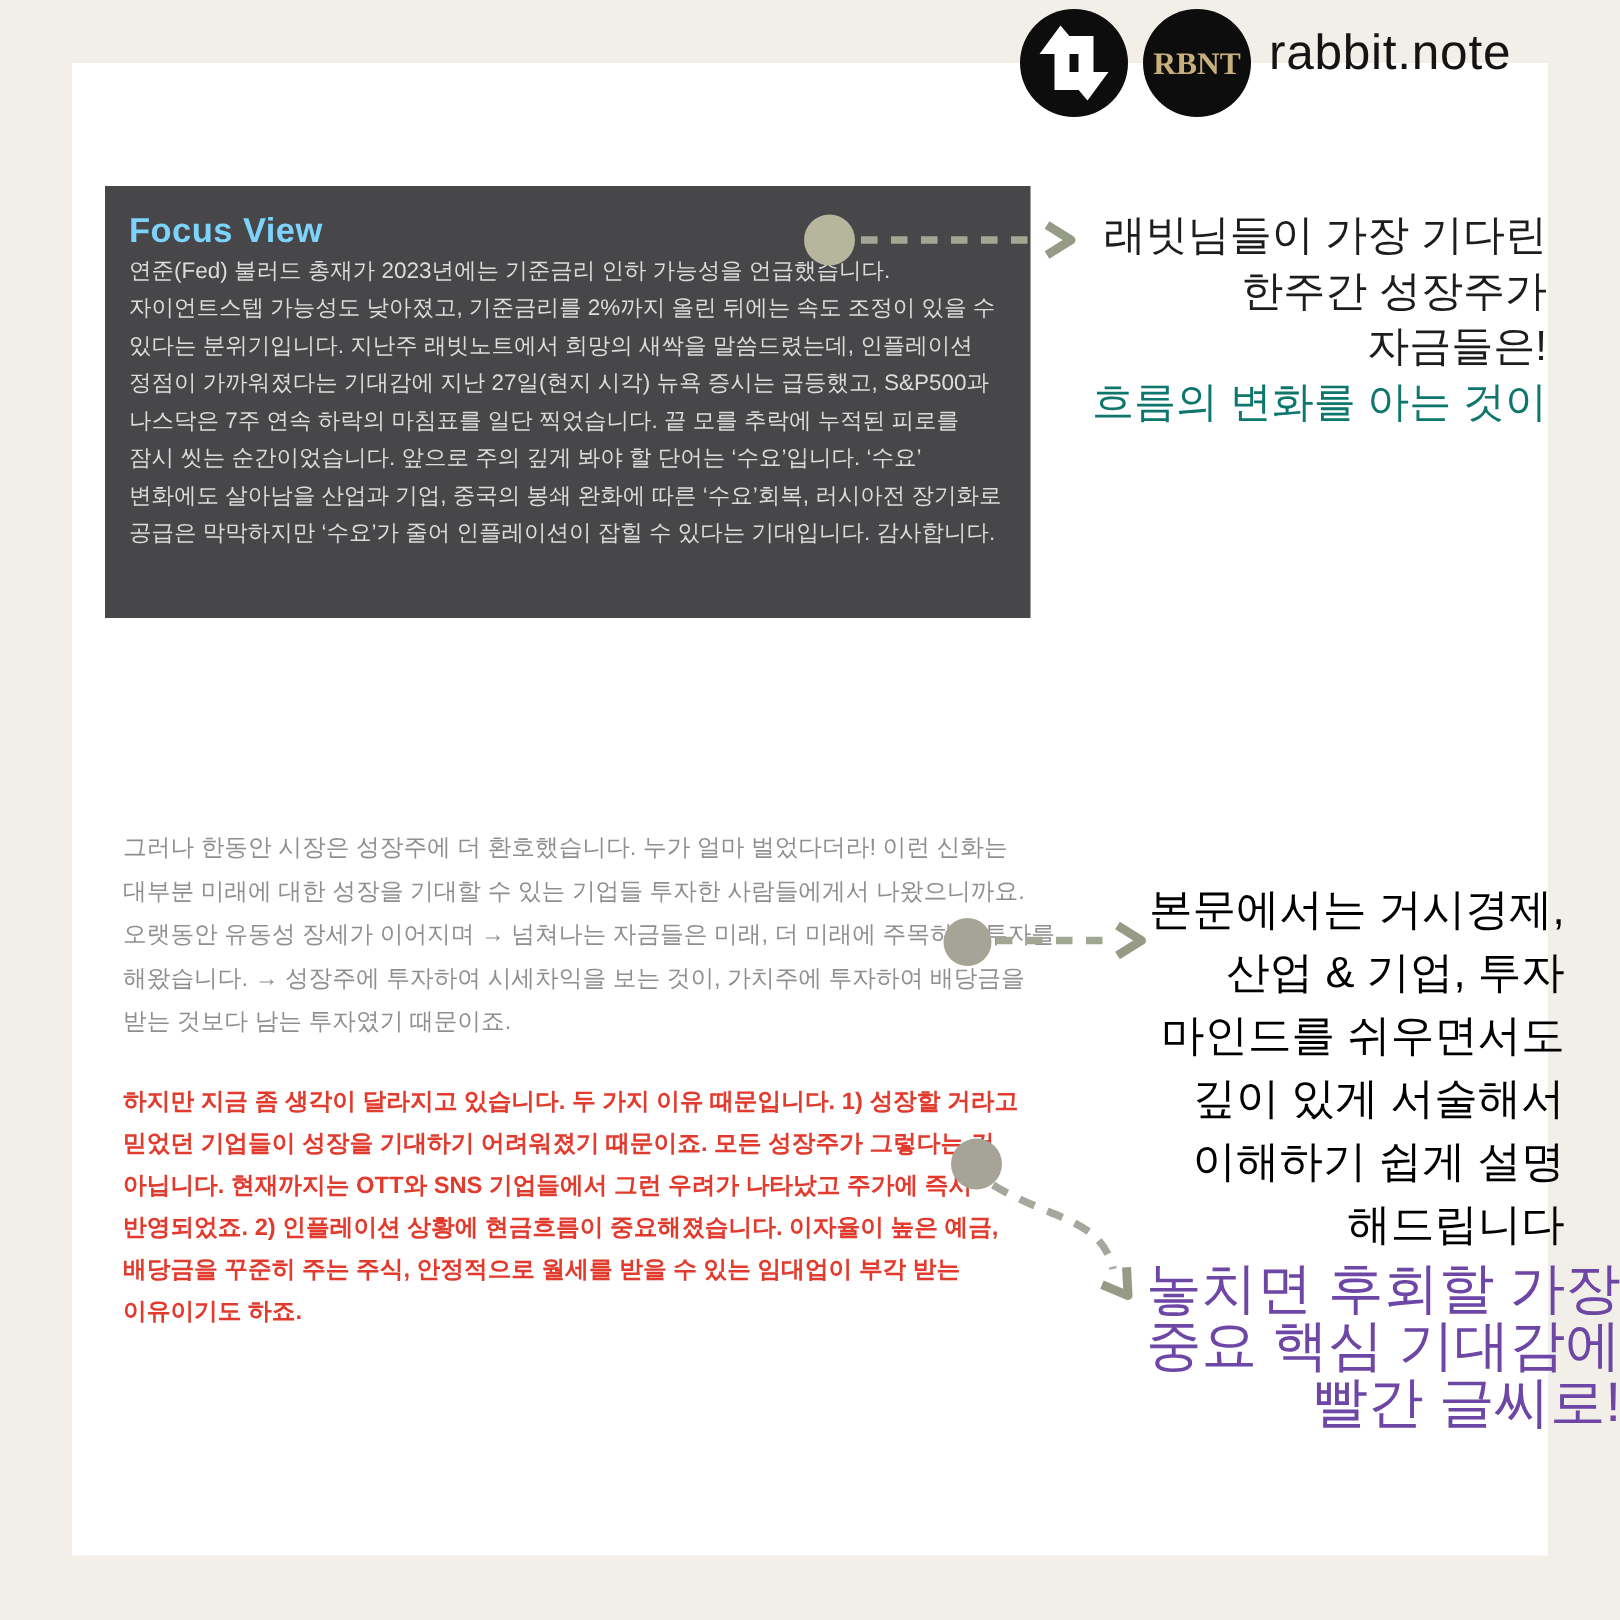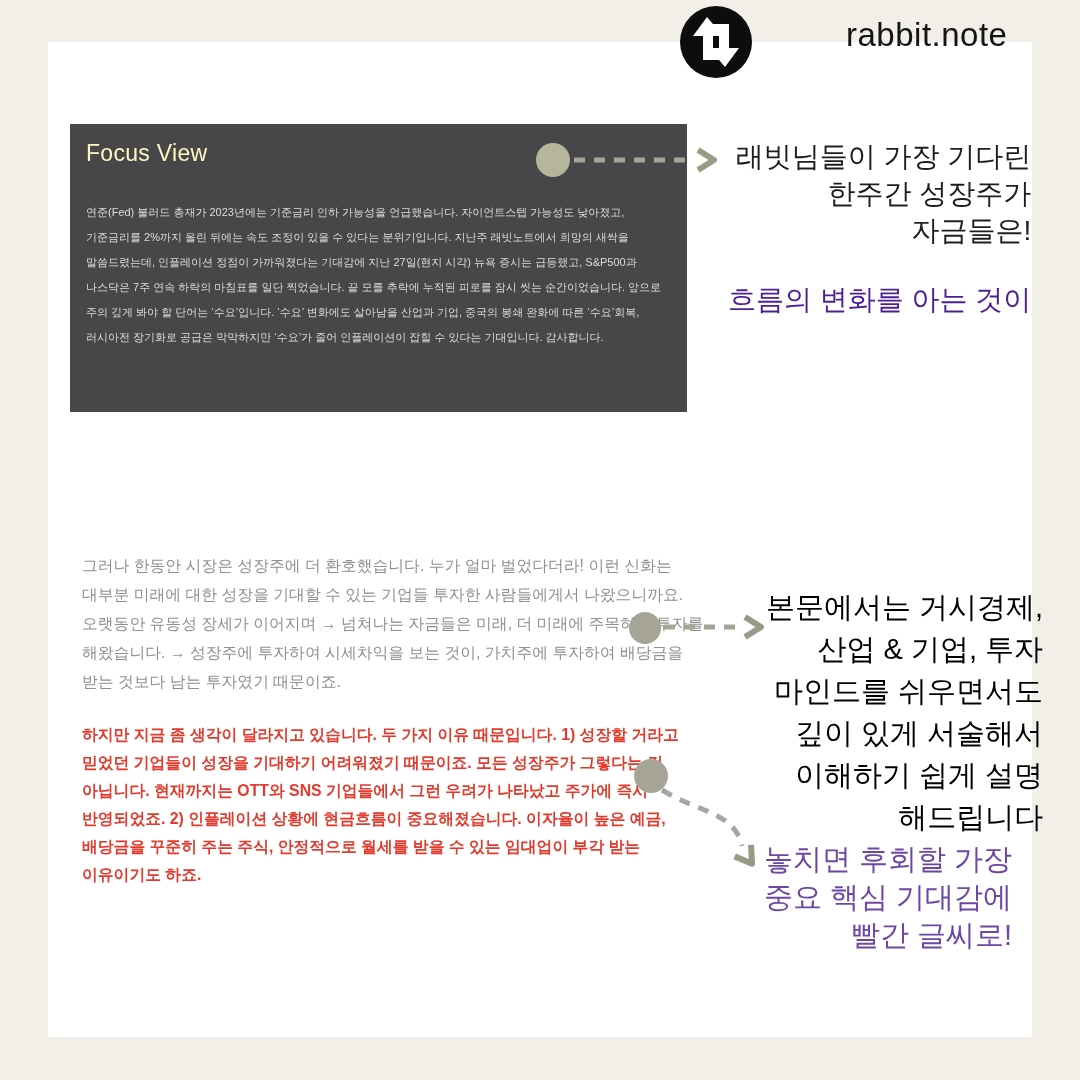--- a/index.html
+++ b/index.html
@@ -18,58 +18,61 @@
     color:#c8b07c;font-family:"Liberation Serif","DejaVu Serif",serif;
     font-weight:bold;font-size:21px;letter-spacing:0px;
   }
   .account{position:absolute;left:846px;top:16px;font-size:33px;color:#141414;letter-spacing:0.5px;}
 
   
   .focus-box{
     position:absolute;left:70px;top:124px;width:617px;height:288px;
     background:#47474a;box-sizing:border-box;padding:16px 16px 12px 16px;overflow:hidden;
   }
-  .focus-title{color:#fef9c3;font-size:23px;font-weight:normal;letter-spacing:0.3px;}
+  .focus-title{color:#7dd3fc;font-size:23px;font-weight:bold;letter-spacing:0.3px;}
   .focus-body{
-    margin-top:33px;color:#dcdcd9;font-size:11px;line-height:25px;
+    margin-top:1px;color:#dcdcd9;font-size:15px;line-height:25px;
     text-align:left;word-break:keep-all;
   }
 
   
   .gray-para{
     position:absolute;left:82px;top:551px;width:630px;
     color:#8f8f8f;font-size:15.8px;line-height:29px;word-break:keep-all;
   }
   .red-para{
     position:absolute;left:82px;top:721px;width:632px;
     color:#e23b2e;font-size:15.8px;line-height:28px;font-weight:bold;word-break:keep-all;
   }
 
   
   .ann{position:absolute;font-weight:500;text-align:right;}
   .ann .line{white-space:nowrap;}
   .ann-top{left:728px;top:138px;font-size:28px;line-height:37px;color:#1d1d1d;}
-  .ann-top .purple{color:#4c1d95;margin-top:32px;}
+  .ann-top .purple{color:#0f766e;}
   .ann-mid{left:766px;top:586px;font-size:29px;line-height:42px;color:#000000;}
-  .ann-bot{left:764px;top:840px;font-size:29px;line-height:38px;color:#6e46a5;}
+  .ann-bot{left:764px;top:840px;font-size:37px;line-height:38px;color:#6e46a5;}
 
   .overlay{position:absolute;left:0;top:0;width:1080px;height:1080px;pointer-events:none;}
 </style>
 </head>
 <body>
 
 <div class="canvas">
 
   <div class="card"></div>
 
   <div class="hdr-icon repost">
     <svg width="72" height="72" viewBox="0 0 72 72">
       <path d="M27 11 L43 30 H33 V44 H47 V54 H23 V30 H13 Z" fill="#ffffff"></path>
       <path d="M45 61 L29 42 H39 V28 H25 V18 H49 V42 H59 Z" fill="#ffffff"></path>
     </svg>
+  </div>
+  <div class="hdr-icon logo">
+    <span class="logo-text">RBNT</span>
   </div>
   <div class="account">rabbit.note</div>
 
   <div class="focus-box">
     <div class="focus-title">Focus View</div>
     <div class="focus-body">연준(Fed) 불러드 총재가 2023년에는 기준금리 인하 가능성을 언급했습니다. 자이언트스텝 가능성도 낮아졌고, 기준금리를 2%까지 올린 뒤에는 속도 조정이 있을 수 있다는 분위기입니다. 지난주 래빗노트에서 희망의 새싹을 말씀드렸는데, 인플레이션 정점이 가까워졌다는 기대감에 지난 27일(현지 시각) 뉴욕 증시는 급등했고, S&amp;P500과 나스닥은 7주 연속 하락의 마침표를 일단 찍었습니다. 끝 모를 추락에 누적된 피로를 잠시 씻는 순간이었습니다. 앞으로 주의 깊게 봐야 할 단어는 ‘수요’입니다. ‘수요’ 변화에도 살아남을 산업과 기업, 중국의 봉쇄 완화에 따른 ‘수요’회복, 러시아전 장기화로 공급은 막막하지만 ‘수요’가 줄어 인플레이션이 잡힐 수 있다는 기대입니다. 감사합니다.</div>
   </div>
 
   <div class="gray-para">그러나 한동안 시장은 성장주에 더 환호했습니다. 누가 얼마 벌었다더라! 이런 신화는 대부분 미래에 대한 성장을 기대할 수 있는 기업들 투자한 사람들에게서 나왔으니까요. 오랫동안 유동성 장세가 이어지며 → 넘쳐나는 자금들은 미래, 더 미래에 주목하고 투자를 해왔습니다. → 성장주에 투자하여 시세차익을 보는 것이, 가치주에 투자하여 배당금을 받는 것보다 남는 투자였기 때문이죠.</div>
   <div class="red-para">하지만 지금 좀 생각이 달라지고 있습니다. 두 가지 이유 때문입니다. 1) 성장할 거라고 믿었던 기업들이 성장을 기대하기 어려워졌기 때문이죠. 모든 성장주가 그렇다는 건 아닙니다. 현재까지는 OTT와 SNS 기업들에서 그런 우려가 나타났고 주가에 즉시 반영되었죠. 2) 인플레이션 상황에 현금흐름이 중요해졌습니다. 이자율이 높은 예금, 배당금을 꾸준히 주는 주식, 안정적으로 월세를 받을 수 있는 임대업이 부각 받는 이유이기도 하죠.</div>

